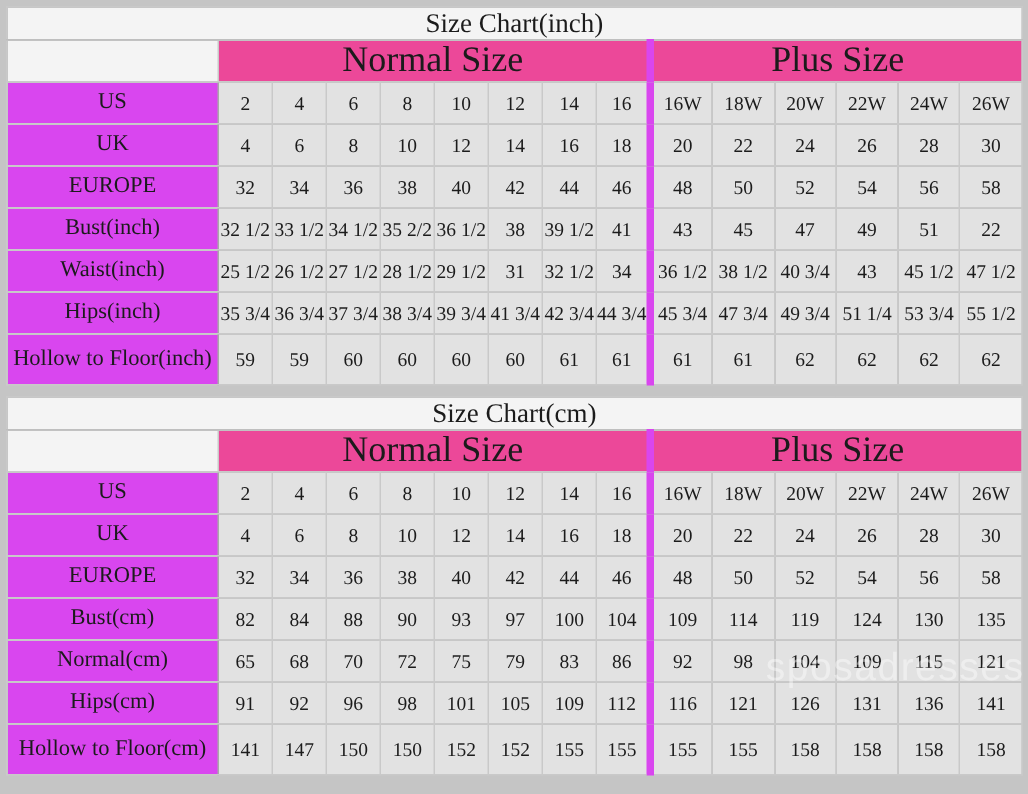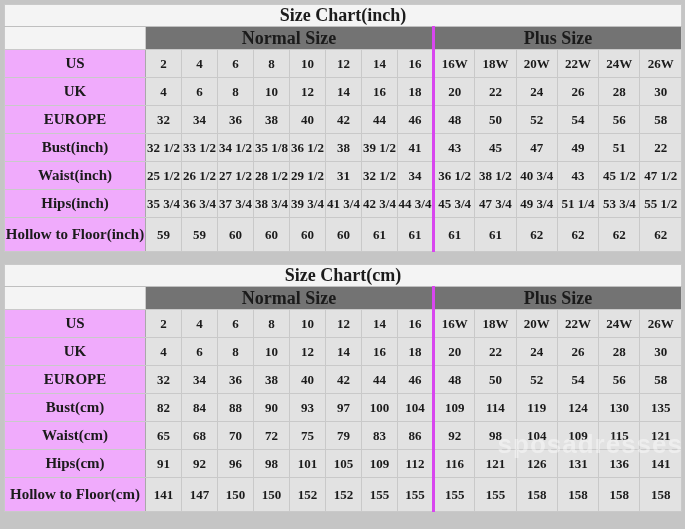--- a/index.html
+++ b/index.html
@@ -11,21 +11,20 @@
     height: 529px;
     background: #c5c5c5;
     overflow: hidden;
   }
   .chart-wrap {
     position: relative;
     width: 685px;
     height: 478px;
     font-family: "Liberation Serif", "DejaVu Serif", serif;
     color: #1b1b1b;
-    font-weight: bold;
   }
   table.size-table {
     border-collapse: collapse;
     table-layout: fixed;
     width: 677px;
     position: absolute;
     left: 4px;
   }
   #table-0 { top: 4px; }
   #table-1 { top: 264px; }
@@ -37,37 +36,37 @@
     overflow: hidden;
     white-space: nowrap;
   }
   td.title-cell {
     font-size: 18px;
     height: 21px;
     background: #f4f4f4;
     border-bottom-color: #bfbfbf;
   }
   td.group-cell {
-    font-size: 18px;
+    font-size: 24px;
     height: 22px;
-    background: #737373;
+    background: #ec4899;
   }
   td.blank-cell { background: #f4f4f4; }
   td.label-cell {
     font-size: 15px;
-    background: #f0abfc;
+    background: #d946ef;
     border-right: 1px solid #a9a9a9;
   }
   td.data-cell {
     font-size: 13px;
     background: #e2e2e2;
   }
   tr.size-row td { height: 27px; }
   tr.hollow-row td { height: 33px; }
-  td.plus-start { border-left: 3px solid #d946ef; text-align: center; }
+  td.plus-start { border-left: 5px solid #d946ef; text-align: center; }
   .watermark {
     position: absolute;
     right: 2px;
     bottom: 18px;
     font-size: 26px;
     letter-spacing: 1px;
     color: rgba(255, 255, 255, 0.42);
     font-family: "Liberation Sans", sans-serif;
     pointer-events: none;
     margin-top: 16px;
@@ -153,21 +152,21 @@
           <td class="data-cell">52</td>
           <td class="data-cell">54</td>
           <td class="data-cell">56</td>
           <td class="data-cell">58</td>
         </tr>
         <tr class="size-row">
           <td class="label-cell">Bust(inch)</td>
           <td class="data-cell">32 1/2</td>
           <td class="data-cell">33 1/2</td>
           <td class="data-cell">34 1/2</td>
-          <td class="data-cell">35 1/8</td>
+          <td class="data-cell">35 2/2</td>
           <td class="data-cell">36 1/2</td>
           <td class="data-cell">38</td>
           <td class="data-cell">39 1/2</td>
           <td class="data-cell">41</td>
           <td class="data-cell plus-start">43</td>
           <td class="data-cell">45</td>
           <td class="data-cell">47</td>
           <td class="data-cell">49</td>
           <td class="data-cell">51</td>
           <td class="data-cell">22</td>
@@ -314,21 +313,21 @@
           <td class="data-cell">100</td>
           <td class="data-cell">104</td>
           <td class="data-cell plus-start">109</td>
           <td class="data-cell">114</td>
           <td class="data-cell">119</td>
           <td class="data-cell">124</td>
           <td class="data-cell">130</td>
           <td class="data-cell">135</td>
         </tr>
         <tr class="size-row">
-          <td class="label-cell">Waist(cm)</td>
+          <td class="label-cell">Normal(cm)</td>
           <td class="data-cell">65</td>
           <td class="data-cell">68</td>
           <td class="data-cell">70</td>
           <td class="data-cell">72</td>
           <td class="data-cell">75</td>
           <td class="data-cell">79</td>
           <td class="data-cell">83</td>
           <td class="data-cell">86</td>
           <td class="data-cell plus-start">92</td>
           <td class="data-cell">98</td>

